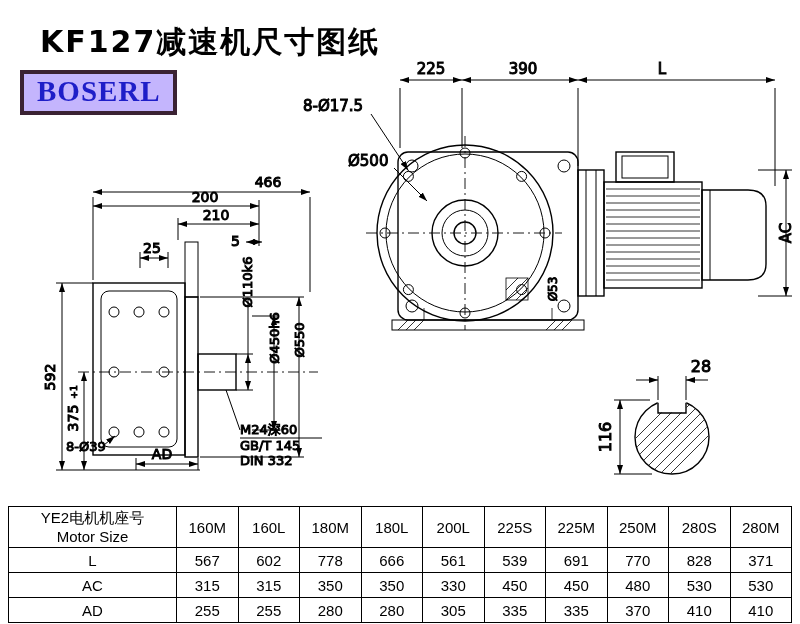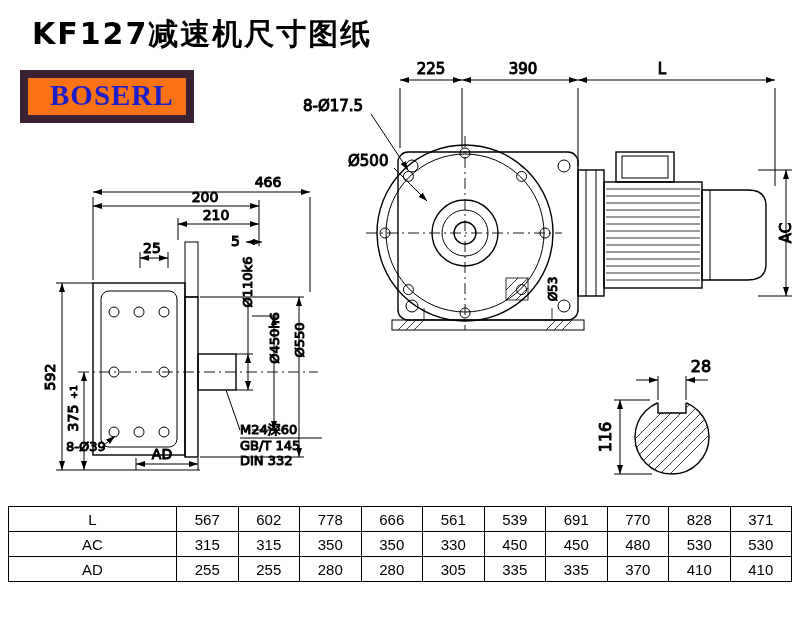--- a/index.html
+++ b/index.html
@@ -1,20 +1,20 @@
 <!DOCTYPE html>
 <html><head>
 <meta charset="utf-8">
 <style>
   html,body{margin:0;padding:0;}
   body{width:800px;height:624px;background:#ffffff;position:relative;overflow:hidden;
        font-family:"Liberation Sans","DejaVu Sans",sans-serif;color:#000;}
-  .title{position:absolute;left:28px;top:10px;margin:4px;font-size:30px;font-weight:bold;
+  .title{position:absolute;left:28px;top:10px;margin:12px;font-size:30px;font-weight:bold;
          letter-spacing:2px;font-family:"DejaVu Sans","Liberation Sans",sans-serif;}
-  .logo{position:absolute;left:20px;top:70px;border:8px solid #4c1d95;padding:1px 12px 3px 22px;background:#f97316;}
+  .logo{position:absolute;left:20px;top:70px;border:4px solid #4c1d95;padding:1px 12px 3px 13px;background:#c4b5fd;}
   .logo span{font-family:"Liberation Serif","DejaVu Serif",serif;font-weight:bold;
              font-size:29px;letter-spacing:1px;color:#1e1ec8;}
   svg.drawing{position:absolute;left:0;top:0;}
   .ol{fill:none;stroke:#000;stroke-width:1.4;}
   .thin{fill:none;stroke:#000;stroke-width:1;}
   .fin{stroke:#000;stroke-width:0.8;}
   .dim{stroke:#000;stroke-width:1;fill:none;}
   .cl{stroke:#000;stroke-width:0.9;stroke-dasharray:11 4 2 4;fill:none;}
   text{fill:#000;font-family:"DejaVu Sans","Liberation Sans",sans-serif;}
   .t14{font-size:14px;} .t13{font-size:13px;} .t15{font-size:15px;}
@@ -253,20 +253,36 @@
       <col>
       <col>
       <col>
       <col>
       <col>
       <col>
       <col>
       <col>
   </colgroup>
   <tbody>
+  <tr class="hdr">
+    <td>
+      <div>YE2电机机座号</div>
+      <div>Motor Size</div>
+    </td>
+    <td>160M</td>
+    <td>160L</td>
+    <td>180M</td>
+    <td>180L</td>
+    <td>200L</td>
+    <td>225S</td>
+    <td>225M</td>
+    <td>250M</td>
+    <td>280S</td>
+    <td>280M</td>
+  </tr>
   <tr>
     <td>L</td>
     <td>567</td>
     <td>602</td>
     <td>778</td>
     <td>666</td>
     <td>561</td>
     <td>539</td>
     <td>691</td>
     <td>770</td>

